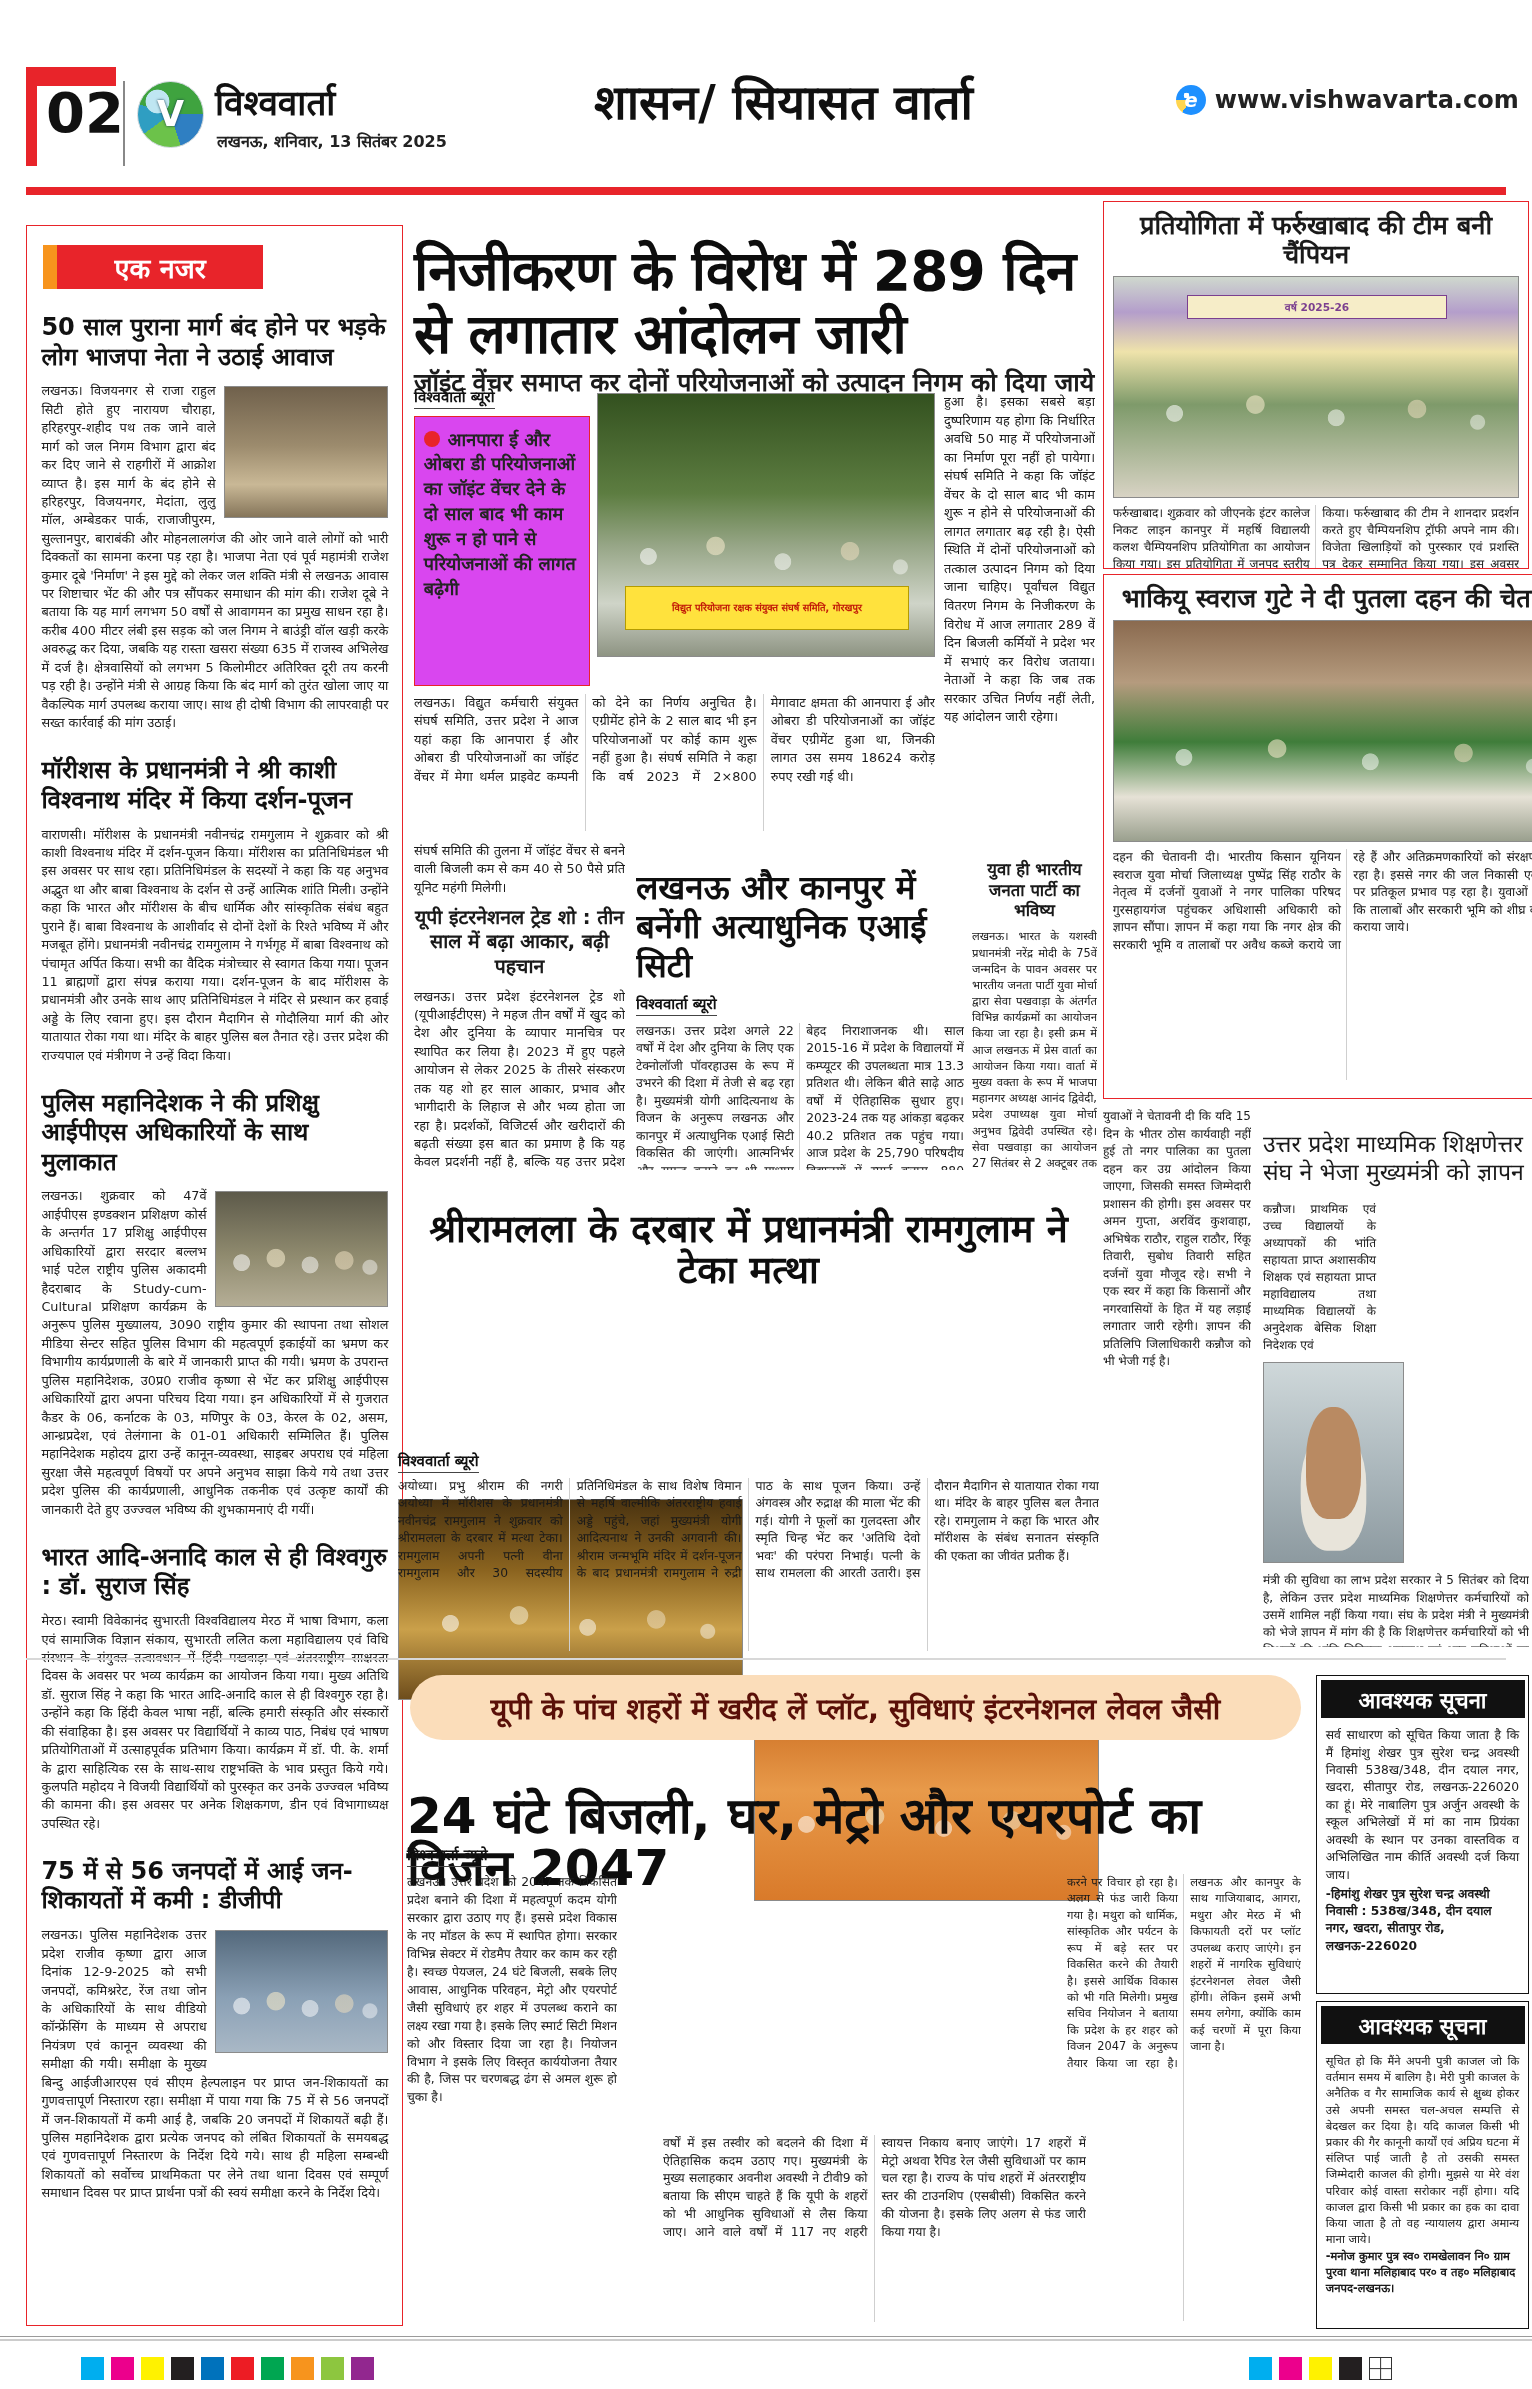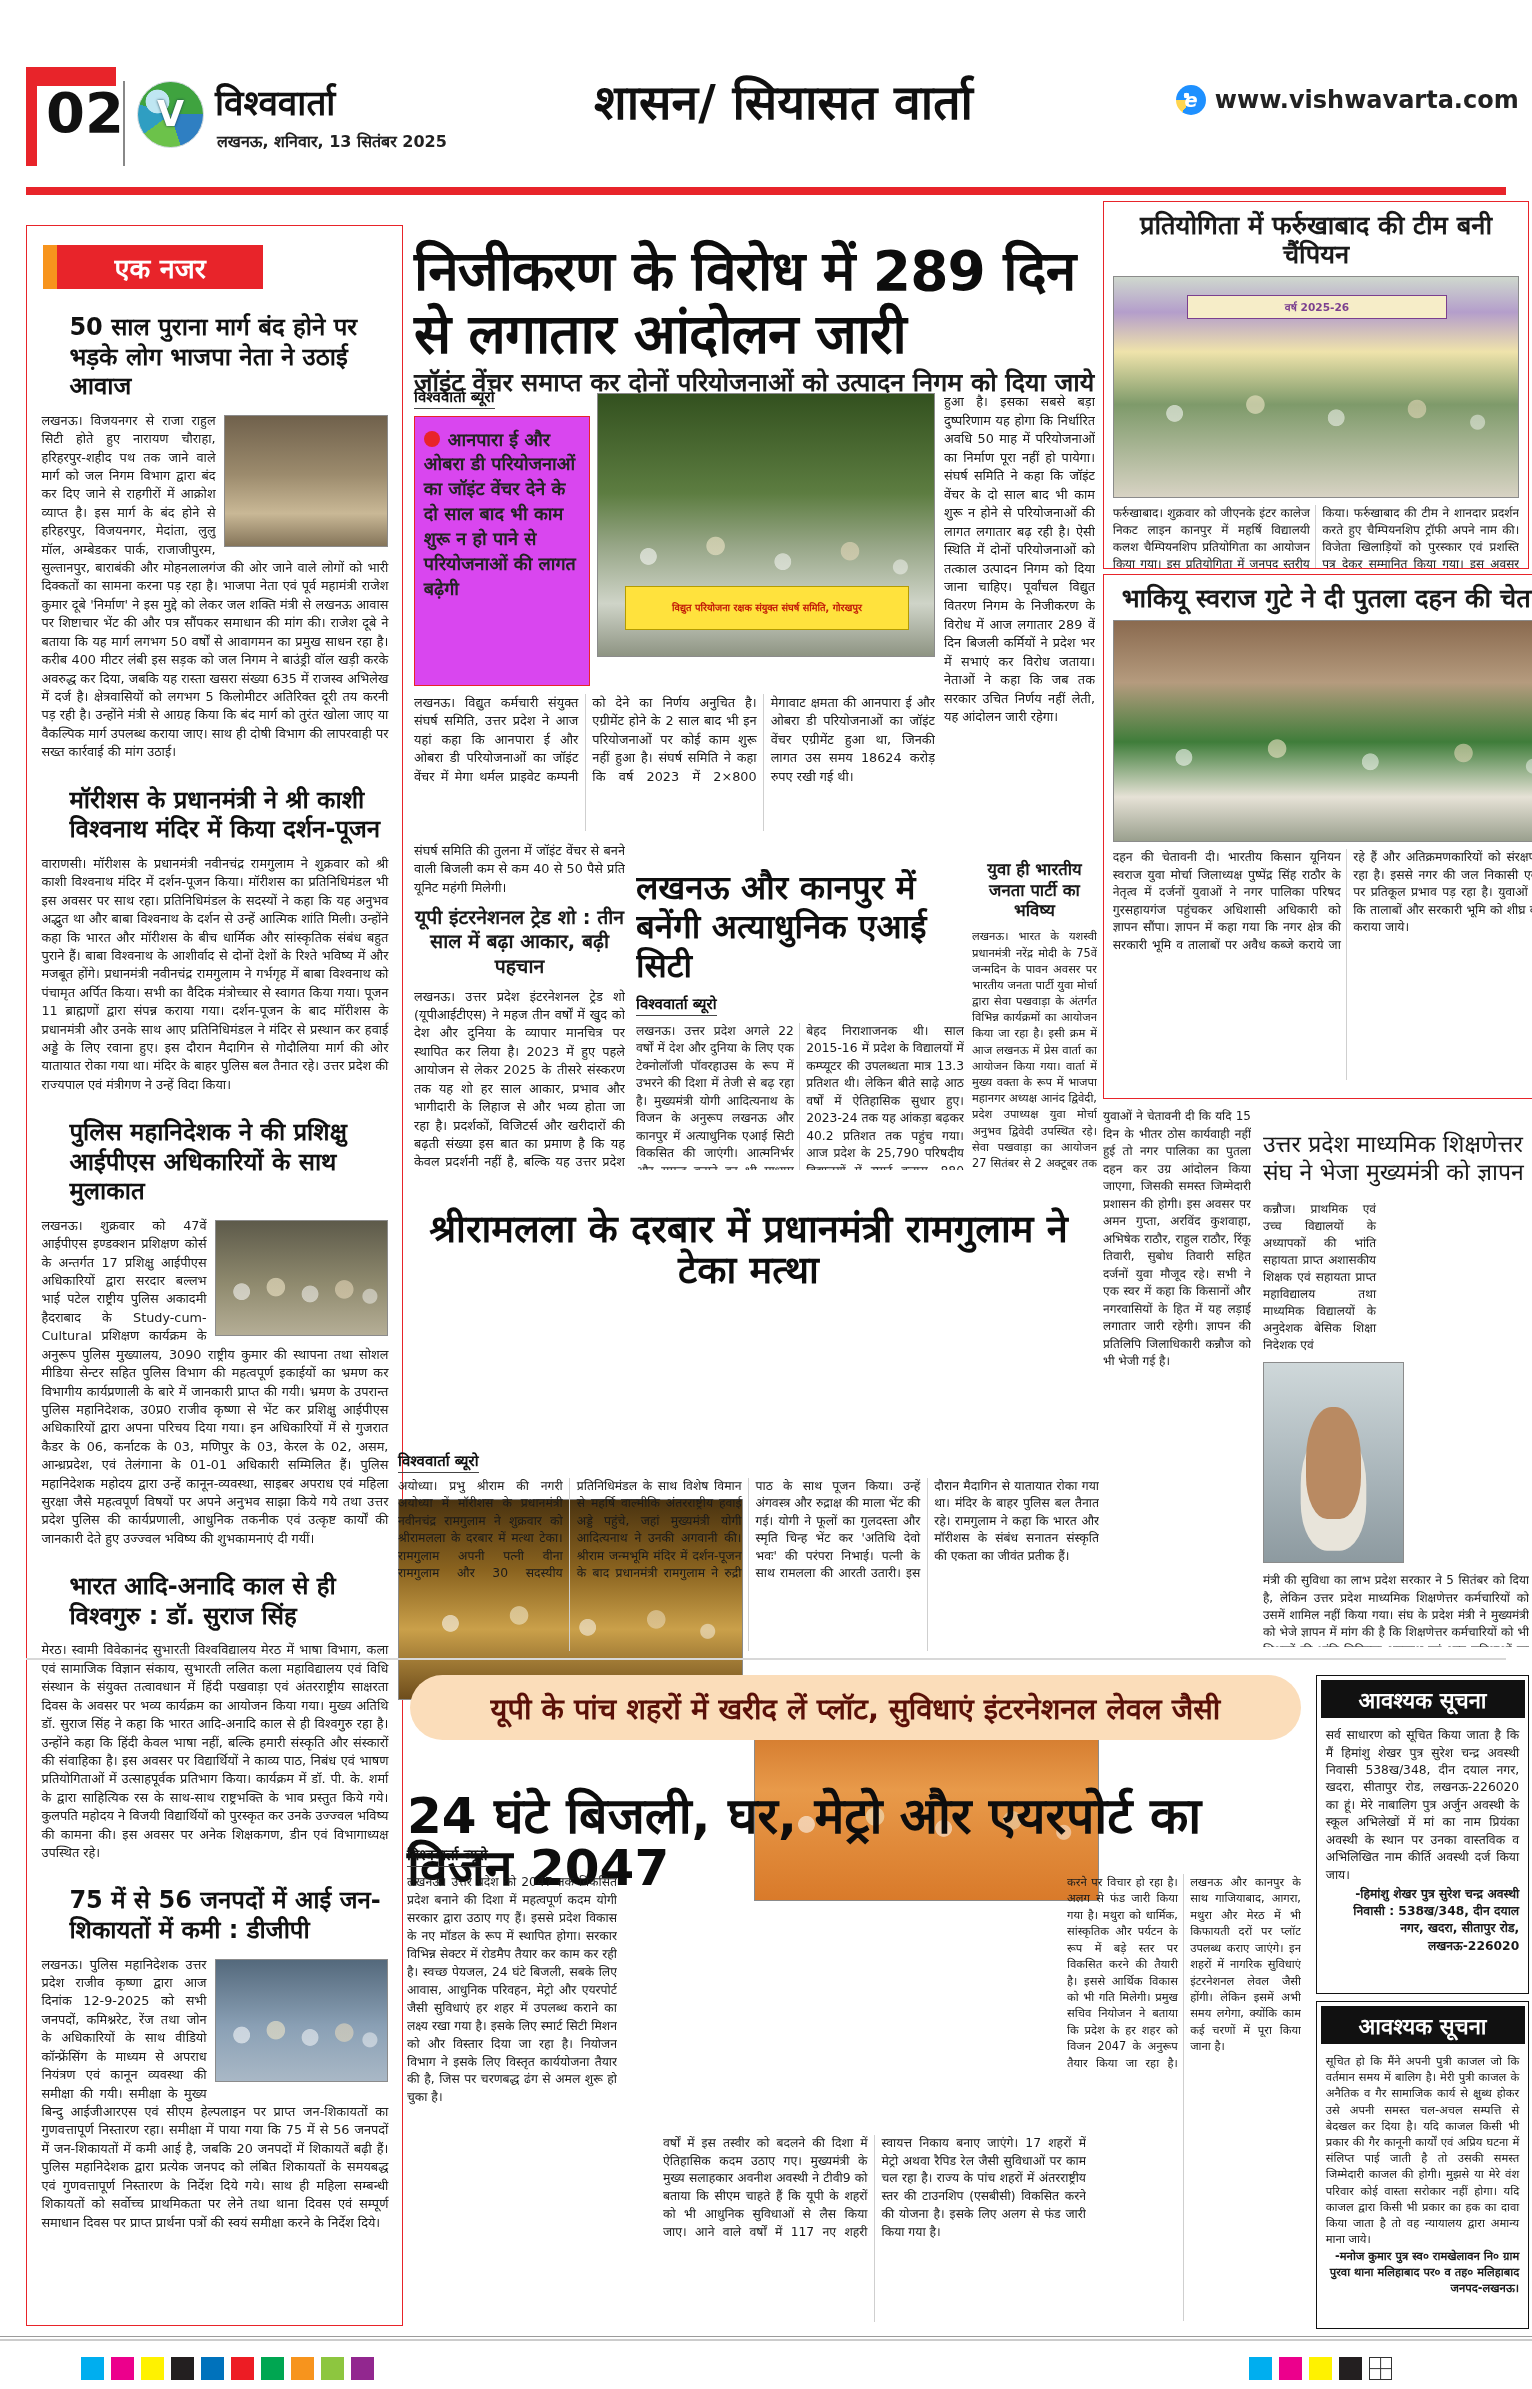--- a/index.html
+++ b/index.html
@@ -31,21 +31,21 @@
     display:flex;align-items:center;justify-content:center;color:#fff;font-weight:700;font-size:19.4px;font-style:italic;}
   .site .url{font-size:24px;font-weight:700;color:#222;}
   .red-rule{left:26.4px;top:187px;width:1480px;height:8px;background:#e8242a;}
 
   
   .ek-box{left:26.4px;top:225px;width:377px;height:2101px;border:1.8px solid #e8242a;box-sizing:border-box;padding:14px 14px 8.8px 14px;overflow:hidden;}
   .ek-label{display:flex;align-items:stretch;height:44px;margin:5.3px 0 16px 1.8px;width:220px;}
   .ek-label .or{width:14px;background:#f7941d;}
   .ek-label .rd{flex:1;background:#e8242a;color:#fff;font-size:27px;font-weight:700;display:flex;align-items:center;justify-content:center;}
   .ek-art{margin-bottom:19.4px;}
-  .ek-head{font-size:24px;line-height:1.22;font-weight:700;color:#121212;margin-bottom:10.6px;margin-left:28px;}
+  .ek-head{font-size:24px;line-height:1.22;font-weight:700;color:#121212;margin-bottom:10.6px;}
   .ek-body{font-size:12.8px;line-height:1.44;text-align:justify;color:#1c1c1c;}
   .ek-ph{float:right;margin:3.5px 0 5.3px 8.8px;border:0.9px solid #999;}
 
   
   .photo{position:relative;overflow:hidden;border:0.9px solid #8b8b8b;box-sizing:border-box;}
   .crowd::after{content:"";position:absolute;inset:0;
     background-image:radial-gradient(circle at 15% 62%,rgba(255,255,255,.55) 8px,transparent 8.8px),
       radial-gradient(circle at 35% 58%,rgba(240,230,200,.6) 8.8px,transparent 9.7px),
       radial-gradient(circle at 55% 64%,rgba(255,255,255,.5) 8px,transparent 8.8px),
       radial-gradient(circle at 75% 60%,rgba(235,220,190,.55) 8.8px,transparent 9.7px),
@@ -122,21 +122,21 @@
   .vis-mid{left:631px;top:2135px;width:423px;height:187px;columns:2;column-gap:14px;column-rule:0.9px solid #cfcfcf;
     font-size:12.3px;line-height:1.44;text-align:justify;overflow:hidden;margin-left:32px;}
   .vis-col4{left:1067px;top:1874px;width:234px;height:447px;columns:2;column-gap:12.3px;column-rule:0.9px solid #cfcfcf;
     font-size:11.4px;line-height:1.44;text-align:justify;overflow:hidden;}
 
   .notice{left:1316px;width:213px;border:1.8px solid #111;box-sizing:border-box;background:#fff;}
   .notice-1{top:1675px;height:319px;}
   .notice-2{top:2001px;height:328px;}
   .notice .nt{background:#111;color:#fff;font-size:22px;font-weight:700;text-align:center;padding:4.4px 0;margin:3.5px;}
   .notice .nb{padding:5.3px 8.8px 1.8px;font-size:12.3px;line-height:1.42;text-align:justify;}
-  .notice .ns{padding:0 8.8px 7px;font-size:12.3px;line-height:1.4;font-weight:700;text-align:right;}
+  .notice .ns{padding:0 8.8px 7px;font-size:12.3px;line-height:1.4;font-weight:700;text-align:left;}
 
   
   .foot-rule{left:0;top:2336px;width:1532px;height:0.9px;background:#9a9a9a;box-shadow:0 3.5px 0 #9a9a9a;}
   .marks{display:flex;gap:7px;align-items:center;}
   .marks-left{left:81px;top:2357px;}
   .marks-right{left:1249px;top:2357px;}
   .mark-sq{width:23px;height:23px;}
   .reg-mark{width:23px;height:23px;border:1.8px solid #333;box-sizing:border-box;position:relative;background:#fff;}
   .reg-mark::before,.reg-mark::after{content:"";position:absolute;background:#333;}
   .reg-mark::before{left:50%;top:0;width:1.8px;height:100%;transform:translateX(-50%);}

